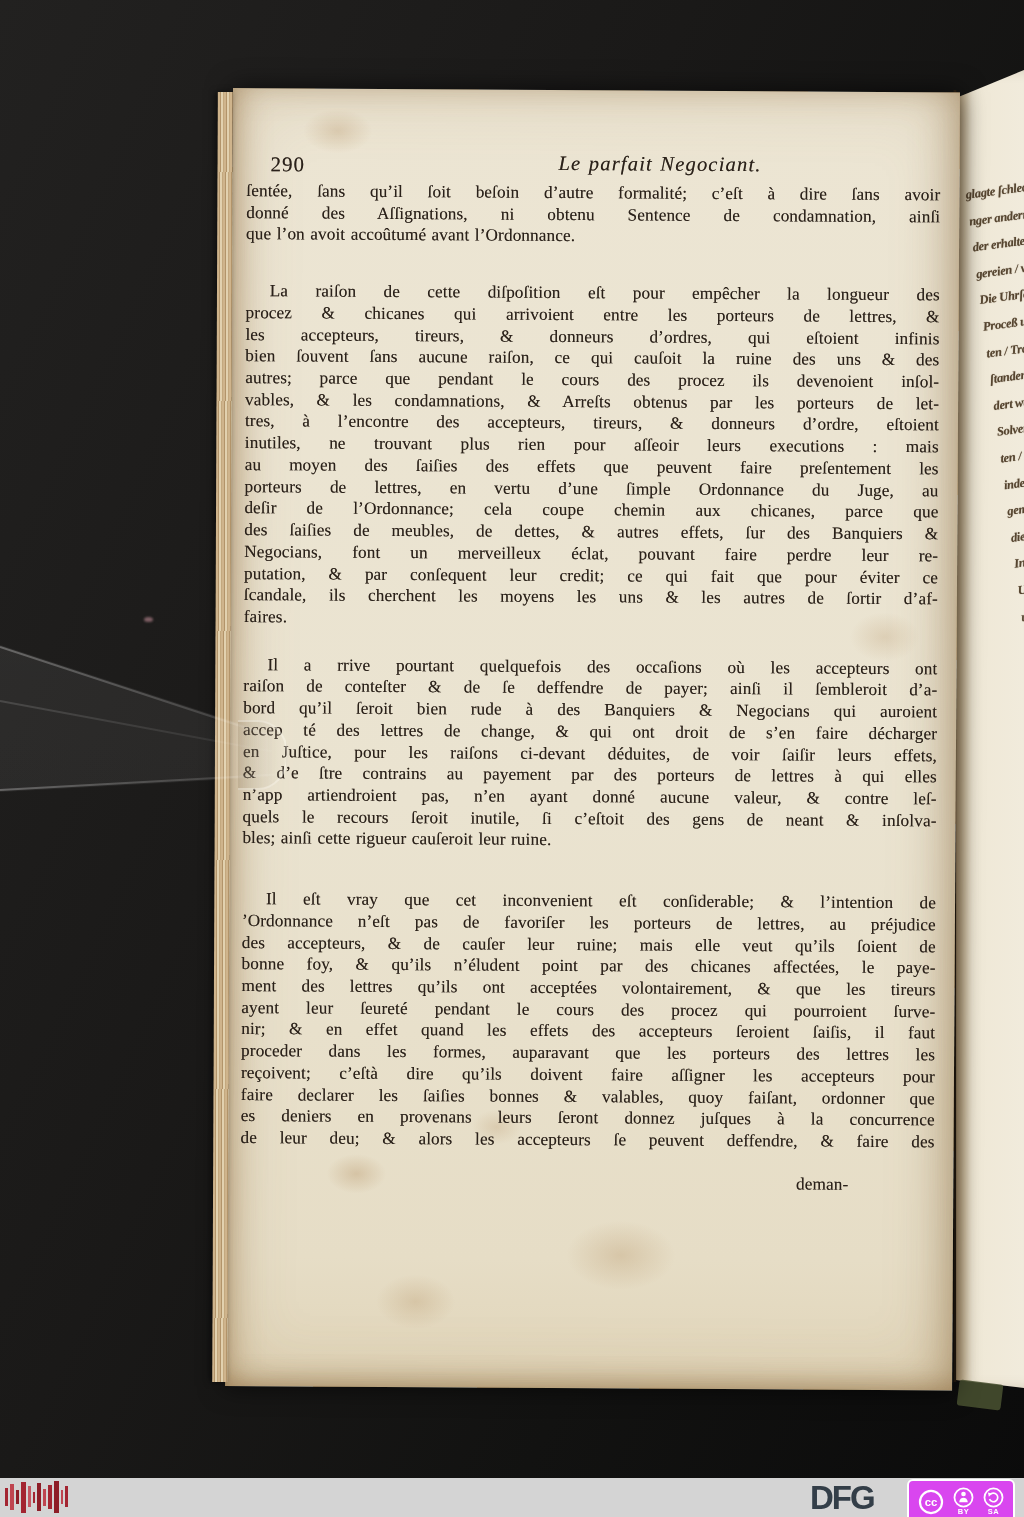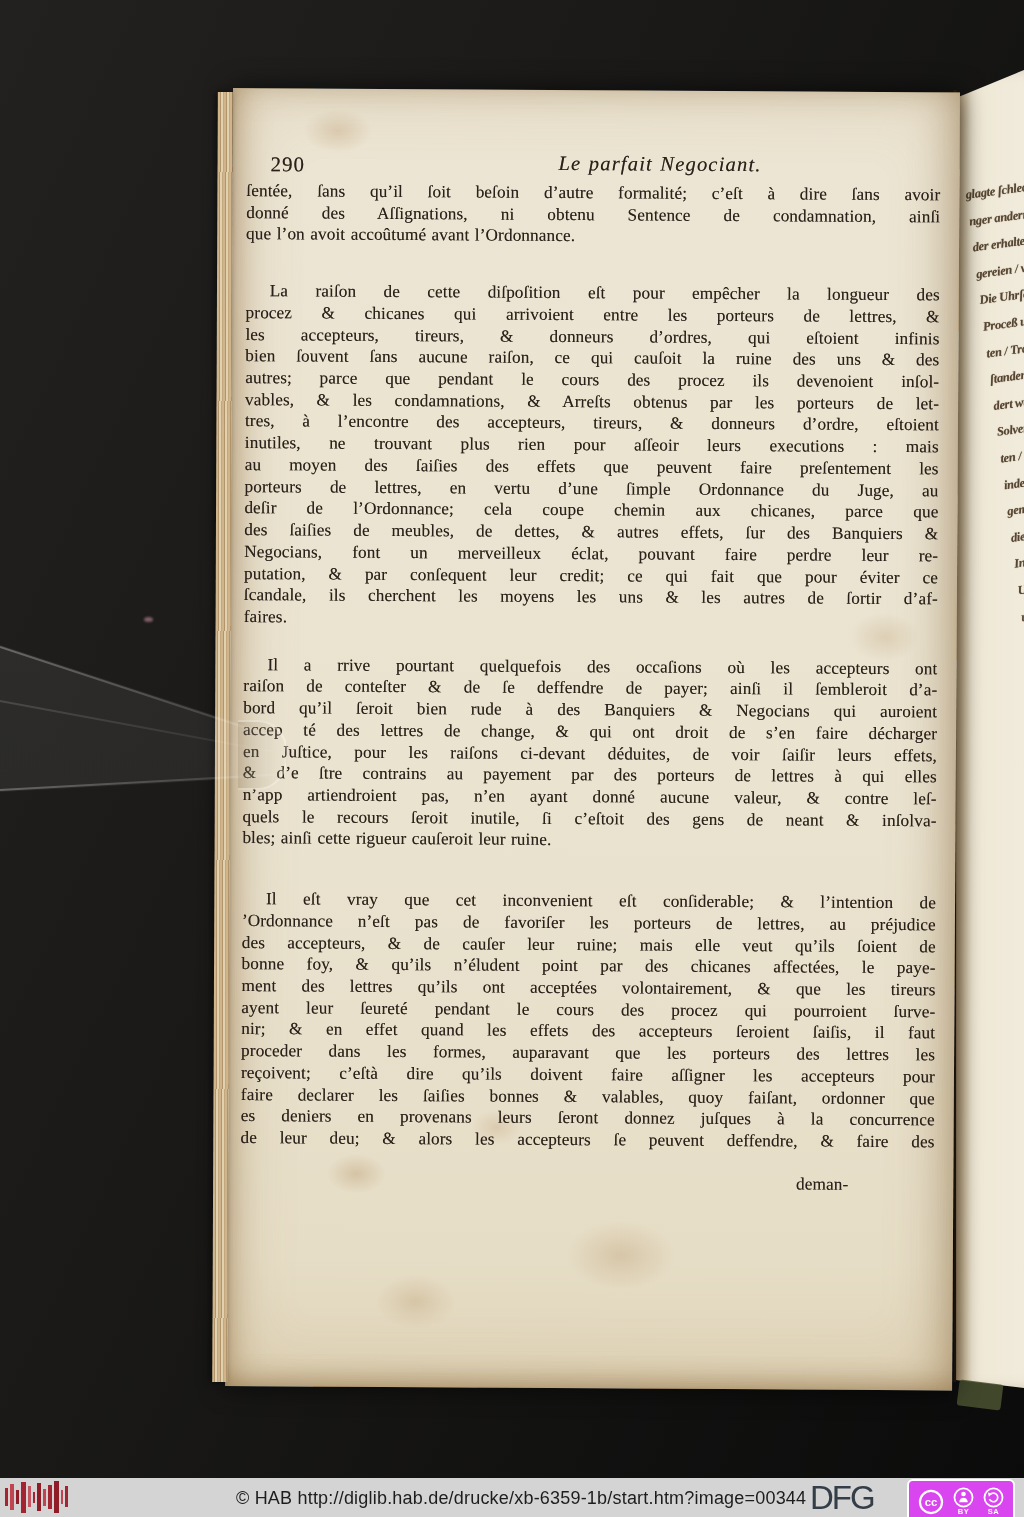--- a/index.html
+++ b/index.html
@@ -85,21 +85,21 @@
   }
   .speck{position:absolute;left:144px;top:617px;width:9px;height:5px;border-radius:50%;
     background:rgba(205,150,160,.55);filter:blur(1px);}
   
   .footer-bar{
     position:absolute;left:0;top:1478px;width:1024px;height:39px;background:#d4d4d4;
     font-family:"Liberation Sans","DejaVu Sans",sans-serif;
   }
   .hab-logo{position:absolute;left:5px;top:2px;width:60px;height:35px;}
   .attribution{position:absolute;left:236px;top:0;height:39px;line-height:40px;font-size:18px;color:#1d1d1d;letter-spacing:.2px;white-space:nowrap;}
-  .dfg-logo{position:absolute;left:810px;top:-1px;height:39px;line-height:41px;font-size:33px;font-weight:400;color:#333e48;letter-spacing:-2px;}
+  .dfg-logo{position:absolute;left:810px;top:-1px;height:39px;line-height:41px;font-size:33px;font-weight:700;color:#333e48;letter-spacing:-2px;}
   .cc-badge{
     position:absolute;left:907px;top:1px;width:108px;height:45px;background:#d946ef;
     border:2px solid #fff;border-radius:6px;box-sizing:border-box;
     display:flex;align-items:center;justify-content:space-evenly;
   }
   .cc-col{display:flex;flex-direction:column;align-items:center;line-height:1;}
   .cc-col .lbl{font-size:7.5px;font-weight:bold;color:#fff;margin-top:0px;letter-spacing:.5px;}
   .cc-badge svg{display:block;}
 </style>
 </head>
@@ -216,21 +216,20 @@
         <div style="position: absolute; left: 16px; top: 2px; width: 5px; height: 31px; background: rgb(163, 37, 49);"></div>
         <div style="position: absolute; left: 23px; top: 6px; width: 3px; height: 21px; background: rgb(196, 85, 96);"></div>
         <div style="position: absolute; left: 28px; top: 12px; width: 2px; height: 11px; background: rgb(163, 37, 49);"></div>
         <div style="position: absolute; left: 32px; top: 3px; width: 4px; height: 28px; background: rgb(142, 29, 39);"></div>
         <div style="position: absolute; left: 38px; top: 9px; width: 3px; height: 17px; background: rgb(191, 69, 80);"></div>
         <div style="position: absolute; left: 43px; top: 5px; width: 4px; height: 24px; background: rgb(163, 37, 49);"></div>
         <div style="position: absolute; left: 49px; top: 1px; width: 5px; height: 32px; background: rgb(142, 29, 39);"></div>
         <div style="position: absolute; left: 56px; top: 10px; width: 2px; height: 14px; background: rgb(191, 69, 80);"></div>
         <div style="position: absolute; left: 60px; top: 6px; width: 3px; height: 21px; background: rgb(163, 37, 49);"></div>
       </div>
-    <div class="attribution">© HAB http://diglib.hab.de/drucke/xb-6359-1b/start.htm?image=00344</div>
     <div class="dfg-logo" style="color: rgb(51, 62, 72);">DFG</div>
     <div class="cc-badge">
       <span>
         <svg width="26" height="26" viewBox="0 0 24 24">
           <circle cx="12" cy="12" r="10.2" fill="none" stroke="#fff" stroke-width="2"></circle>
           <text x="12" y="16" font-size="10.5" font-weight="bold" fill="#fff" text-anchor="middle" font-family="Liberation Sans, DejaVu Sans, sans-serif">cc</text>
         </svg>
       </span>
       <span class="cc-col">
         <svg width="21" height="21" viewBox="0 0 20 20">

